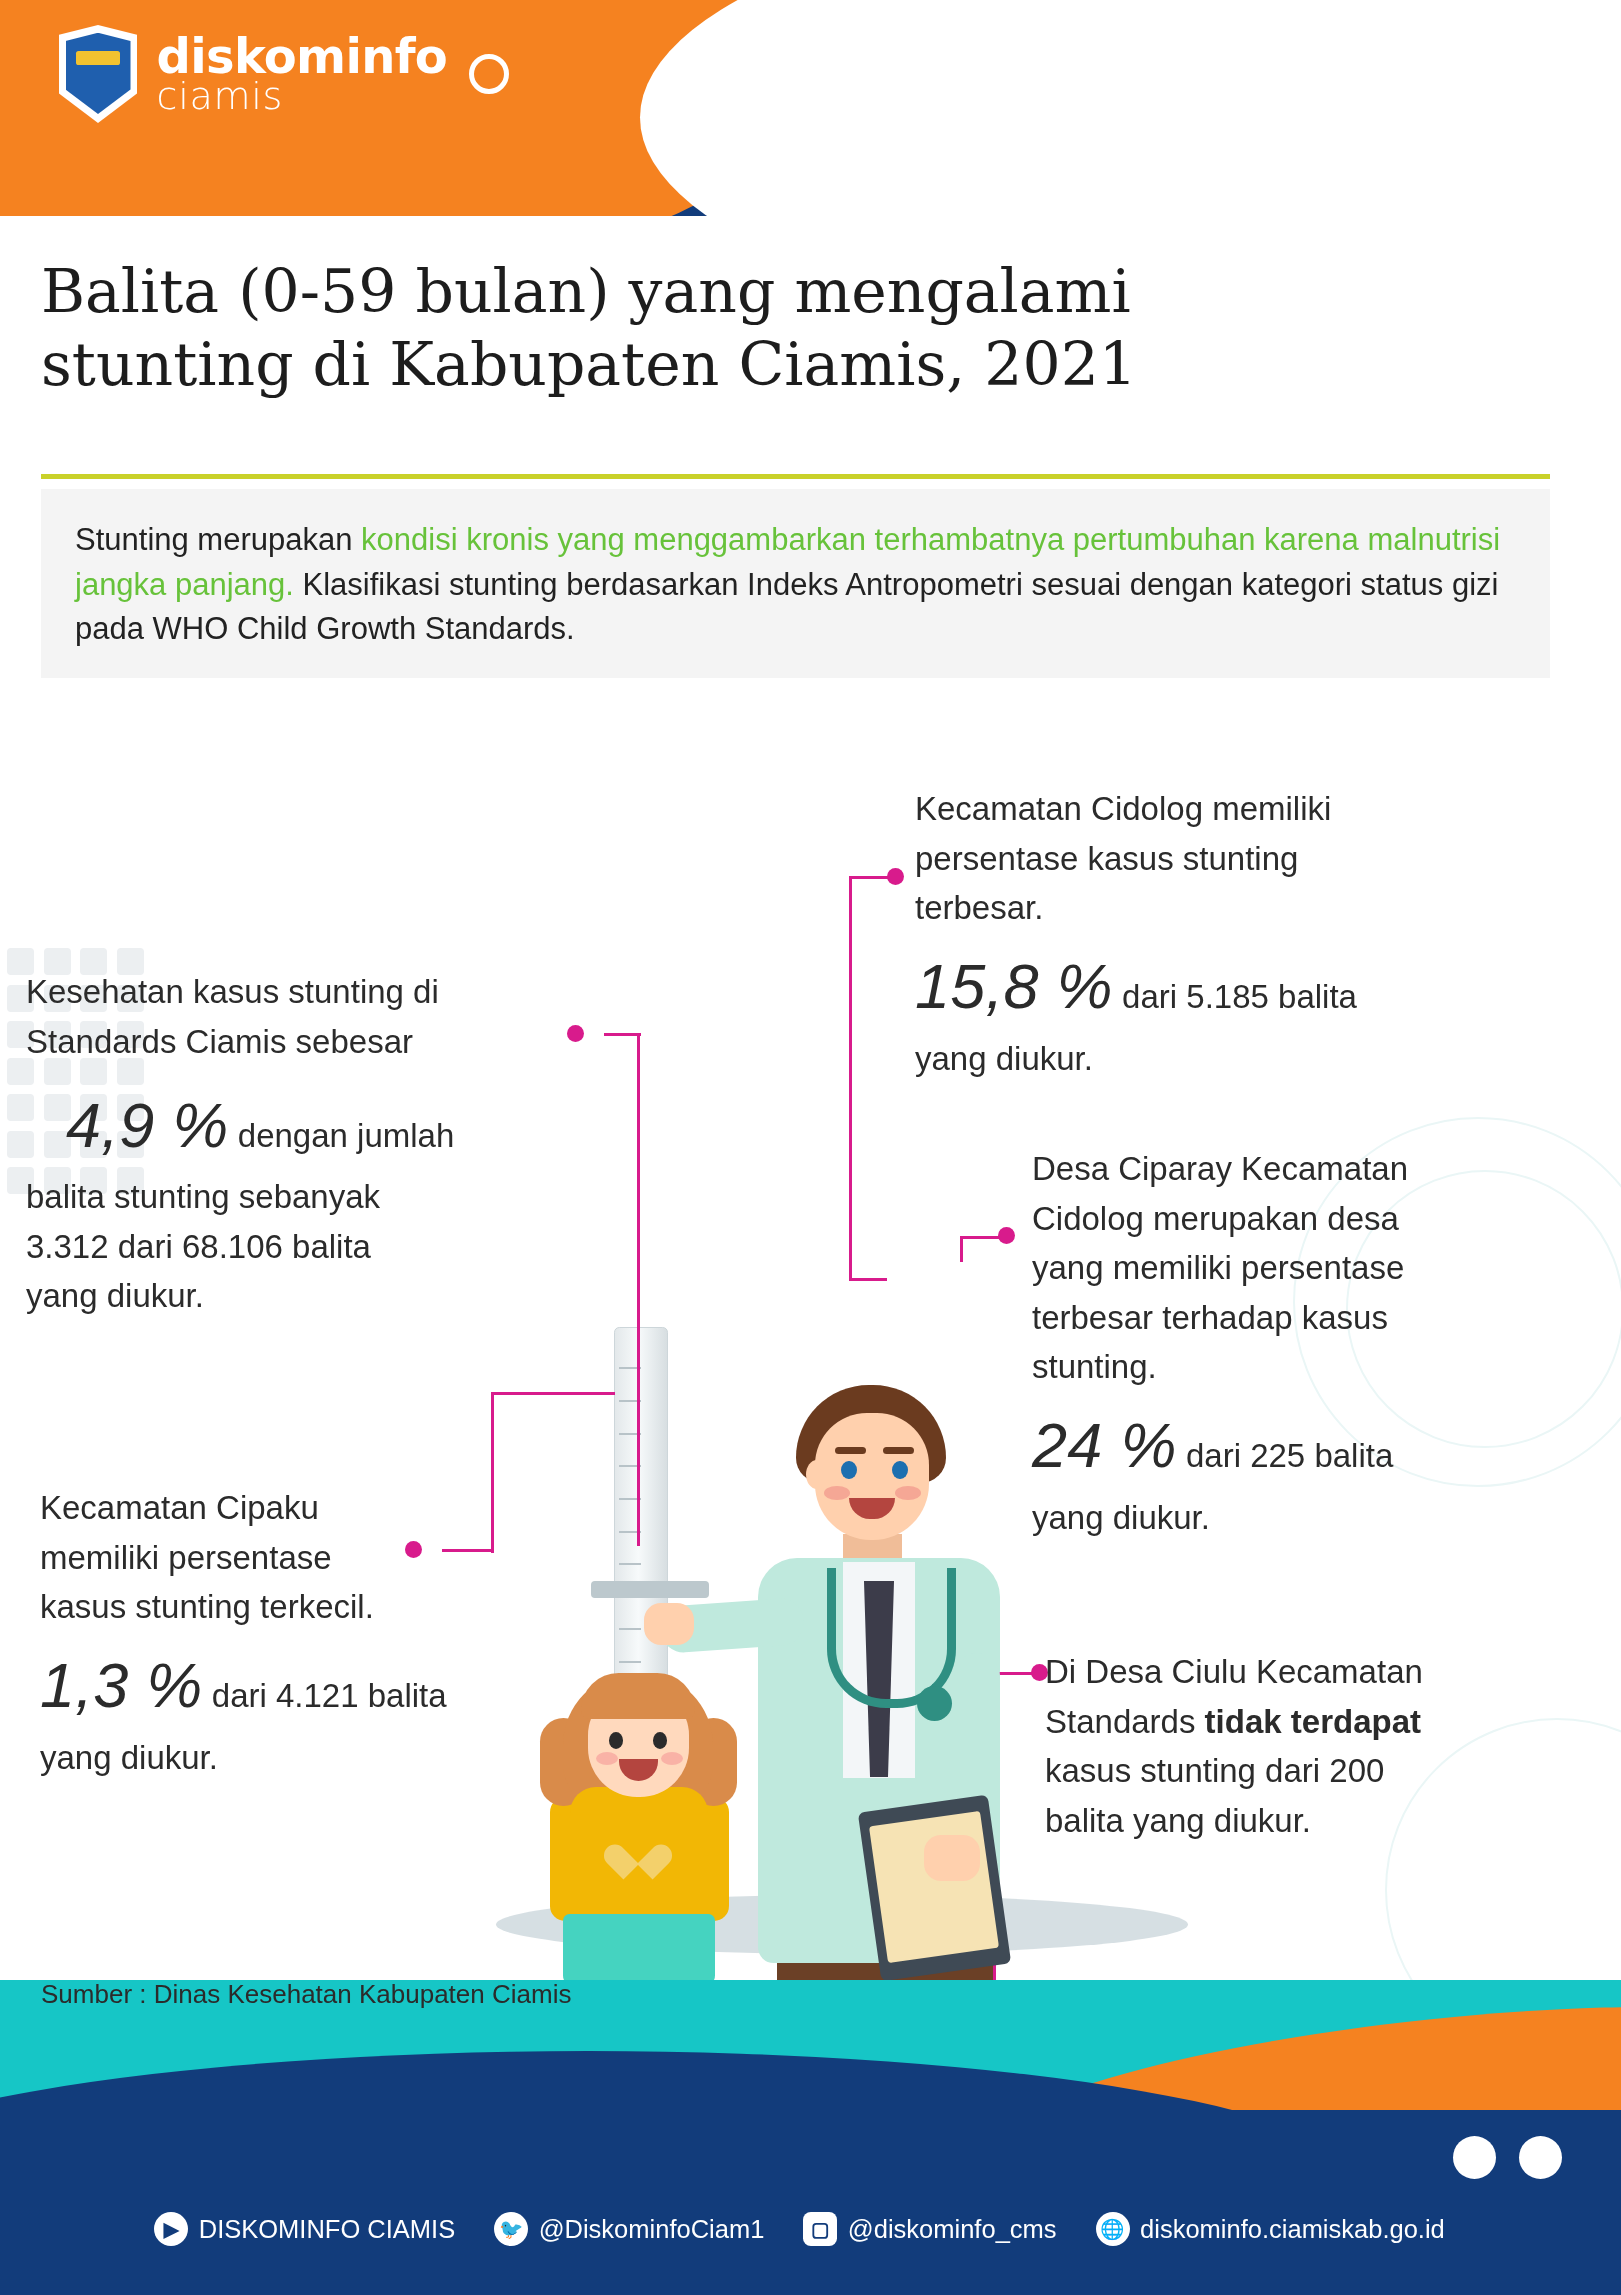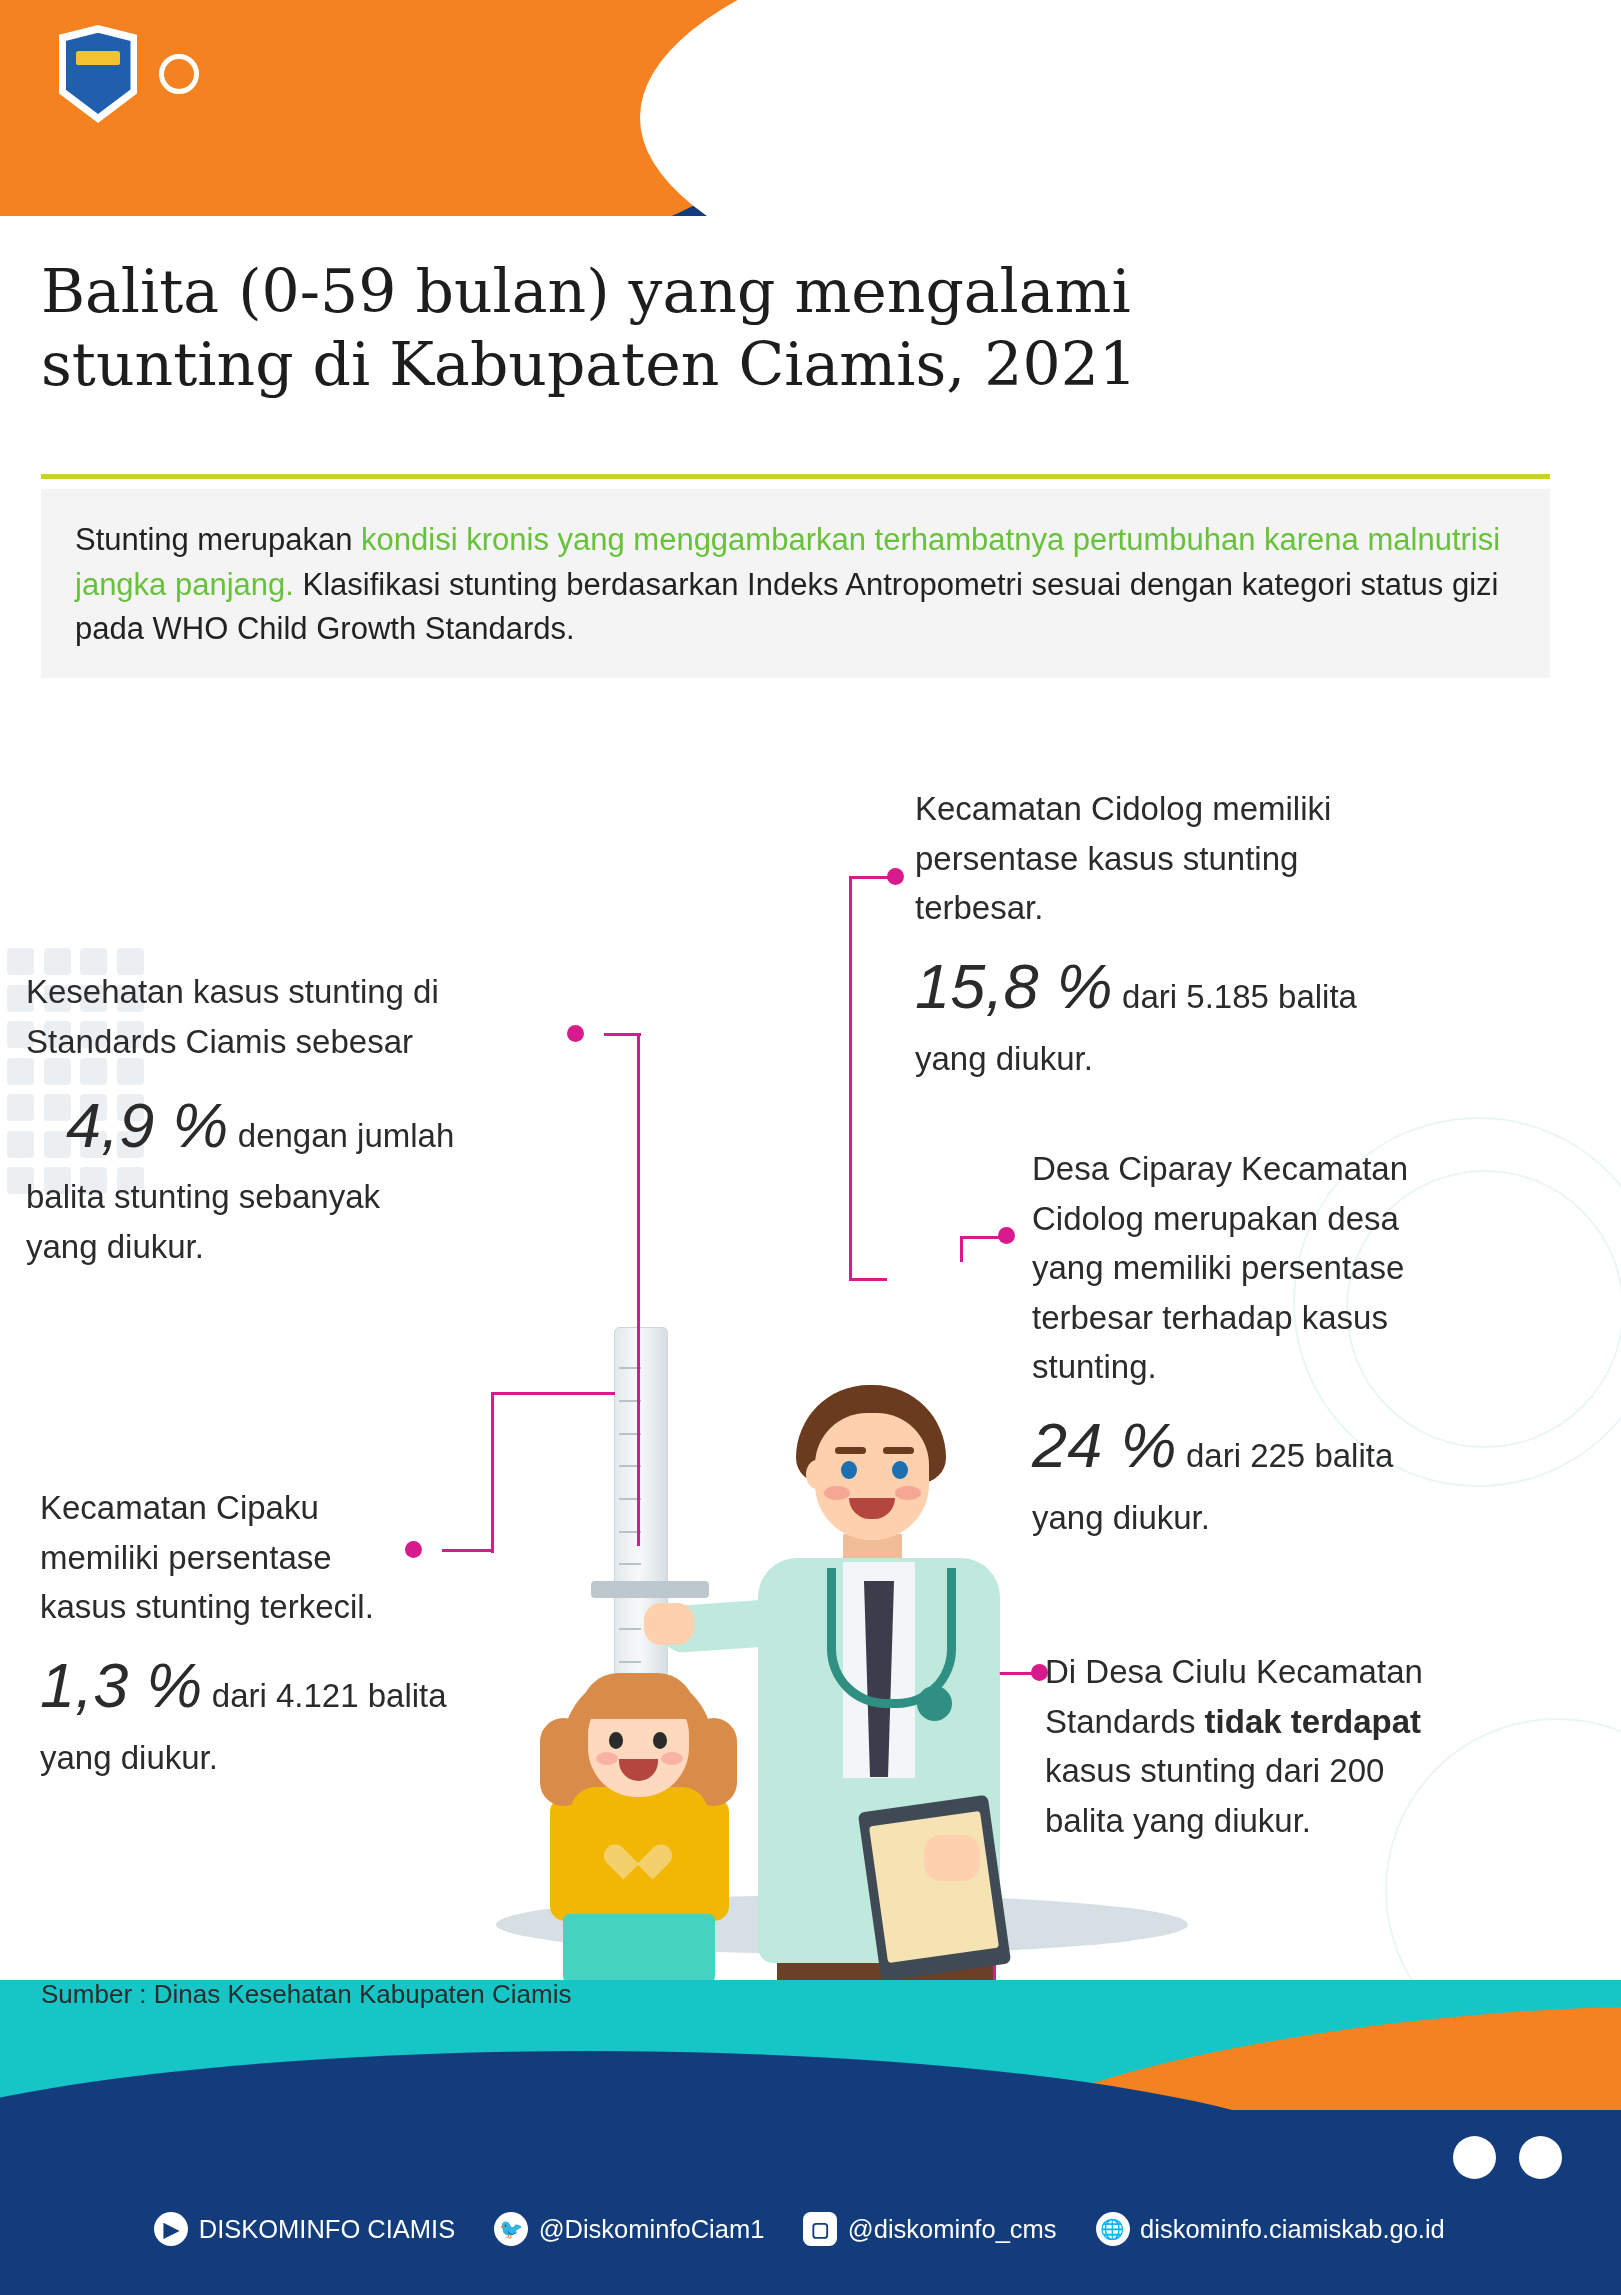--- a/index.html
+++ b/index.html
@@ -198,20 +198,24 @@
 <div class="stage">
 
   <div class="hdr-navy"></div>
   <div class="hdr-navy-curve"></div>
   <div class="hdr-white-curve"></div>
   <div class="hdr-white-block"></div>
   <div class="hdr-orange"></div>
 
   <div class="logo-wrap">
     <div class="crest"></div>
+    <div class="logo-text">
+      <div class="l1">diskominfo</div>
+      <div class="l2">ciamis</div>
+    </div>
     <span class="logo-dot"></span>
   </div>
 
   <div class="card">
     <div class="title">
       <div>Balita (0-59 bulan) yang mengalami</div>
       <div>stunting di Kabupaten Ciamis, 2021</div>
     </div>
     <div class="rule"></div>
 
@@ -342,20 +346,21 @@
     <div class="ln" style="left:993px;top:1456px;width:3.3px;height:351px;"></div>
 
     <div class="co" style="left:26px;top:751px;width:608px;">
       <div>Kesehatan kasus stunting di</div>
       <div>Standards Ciamis sebesar</div>
       <div style="margin-top:11.8px;margin-left:40px;">
         <span class="big">4,9 %</span>
         <span>dengan jumlah</span>
       </div>
       <div>balita stunting sebanyak</div>
+      <div>3.312 dari 68.106 balita</div>
       <div>yang diukur.</div>
     </div>
 
     <div class="co" style="left:40px;top:1267px;width:542px;">
       <div>Kecamatan Cipaku</div>
       <div>memiliki persentase</div>
       <div>kasus stunting terkecil.</div>
       <div style="margin-top:6.5px;">
         <span class="big">1,3 %</span>
         <span>dari 4.121 balita</span>

